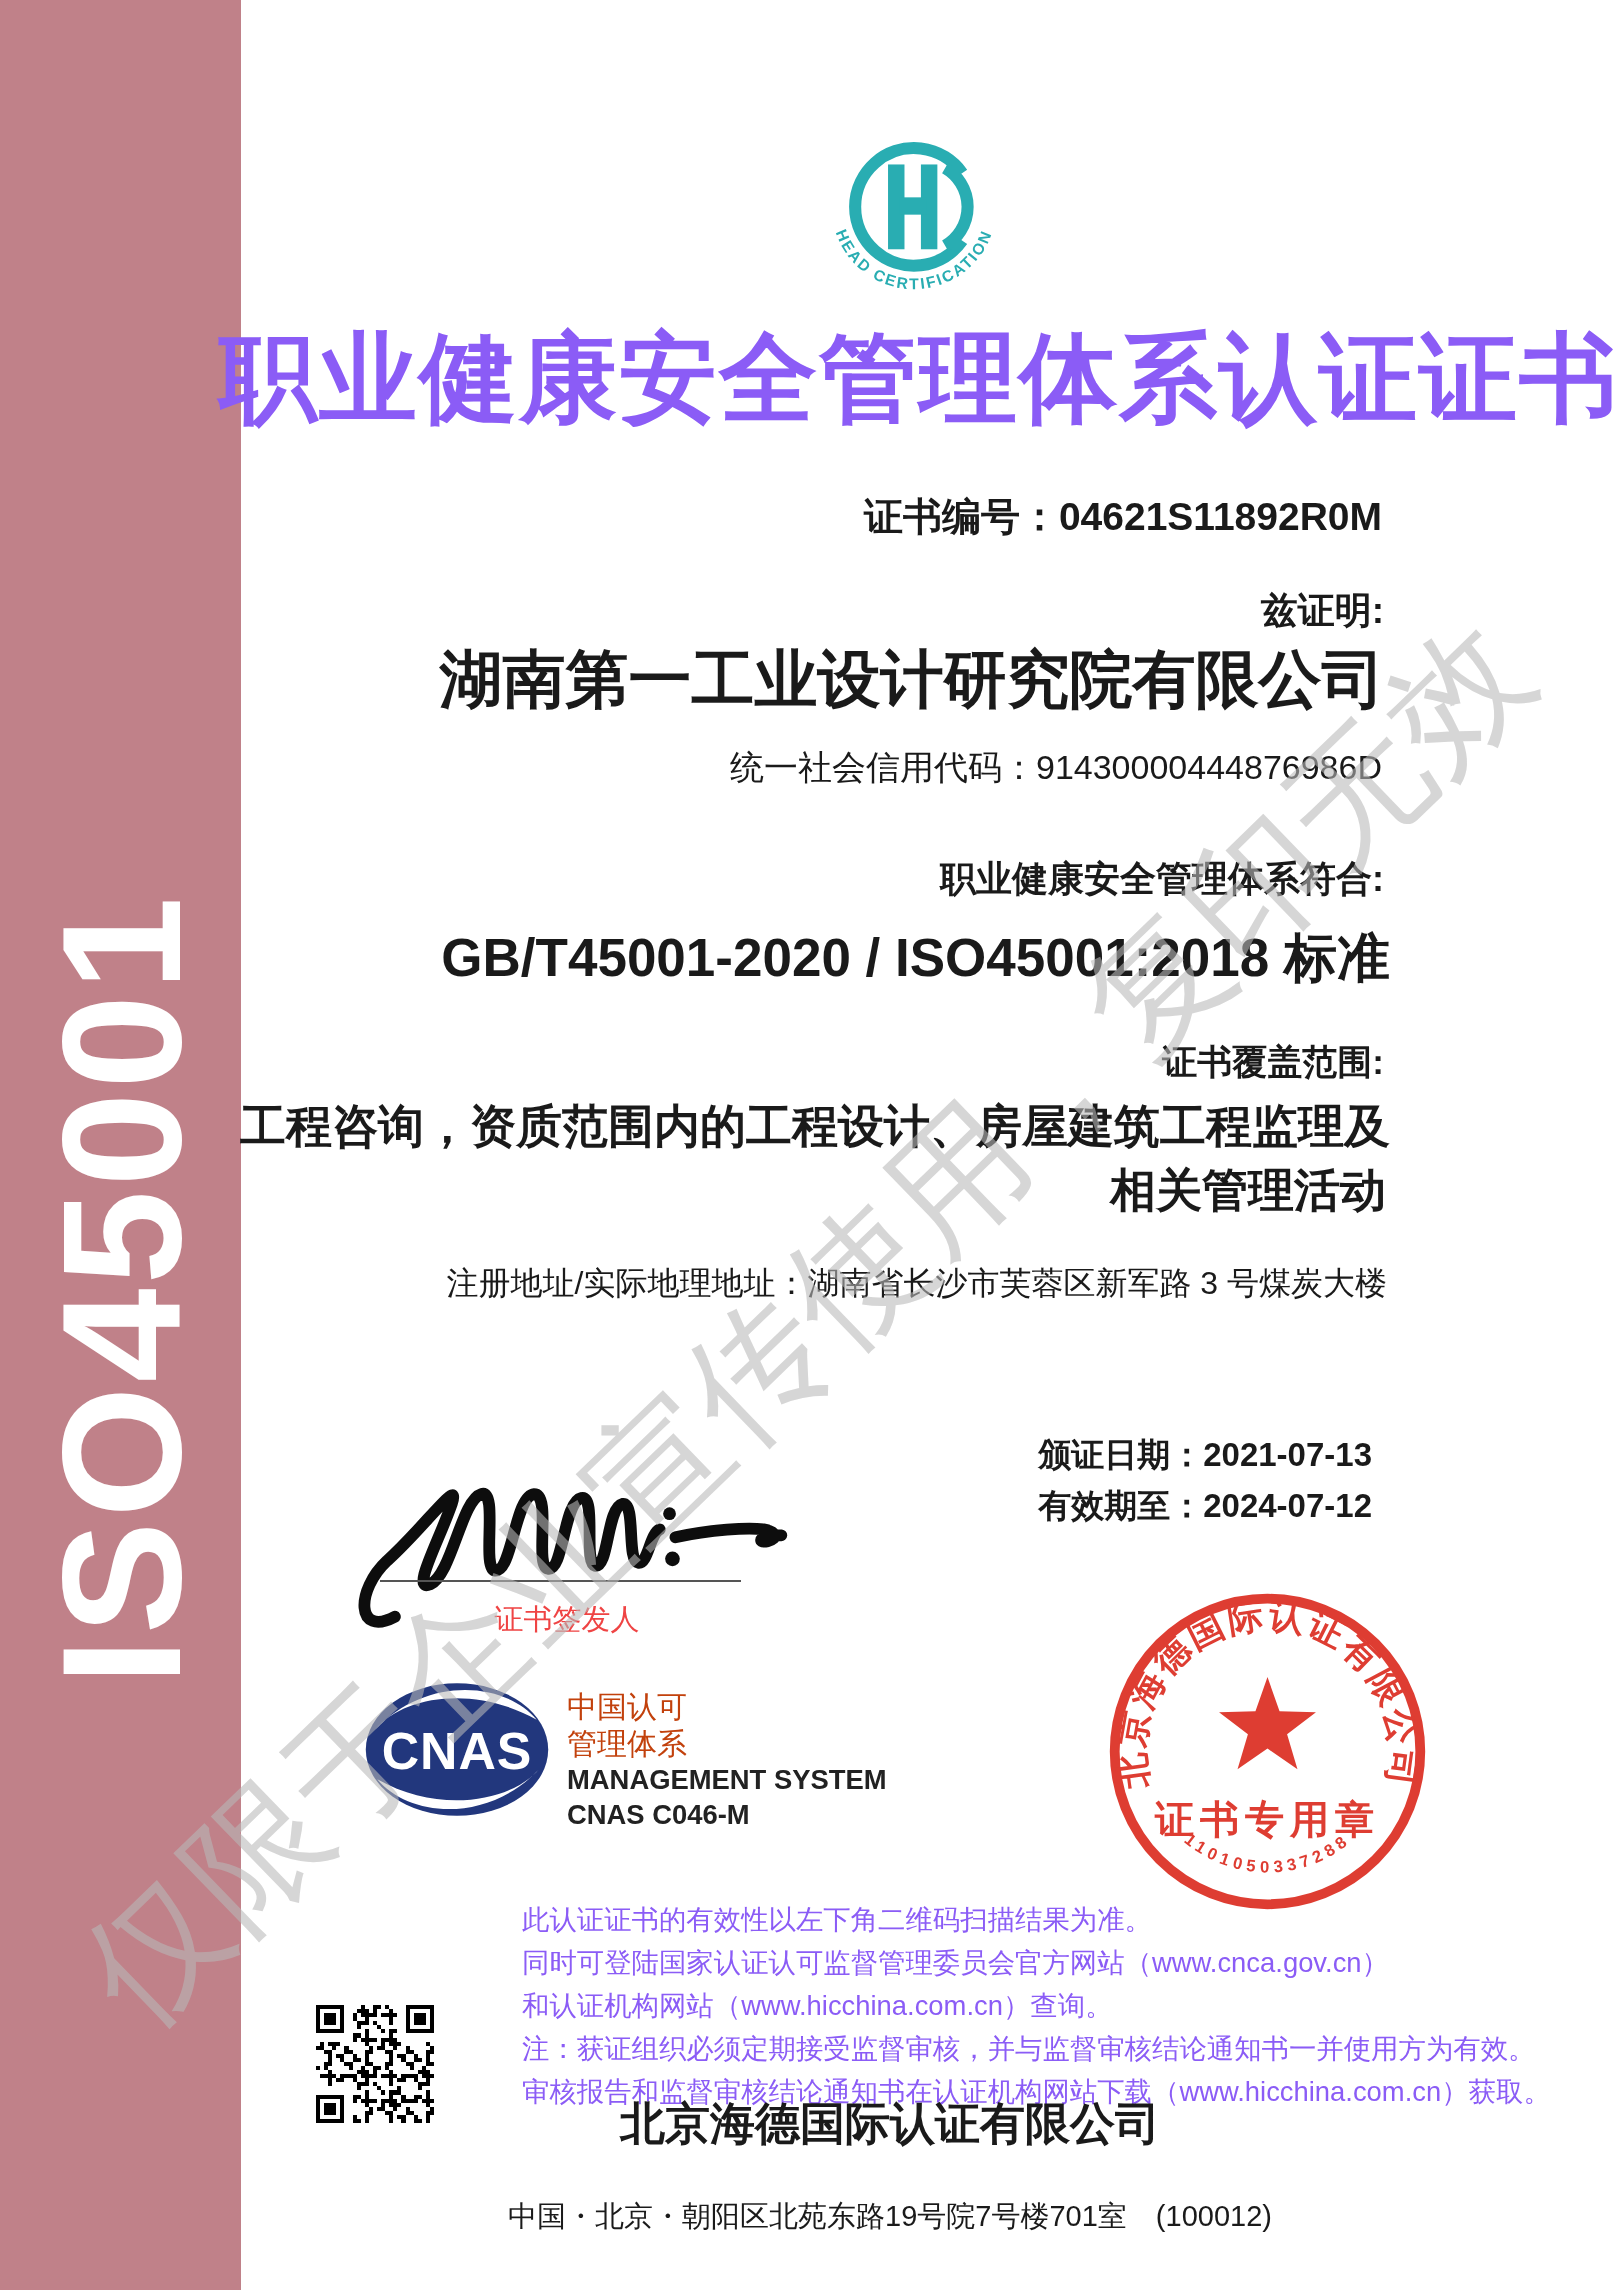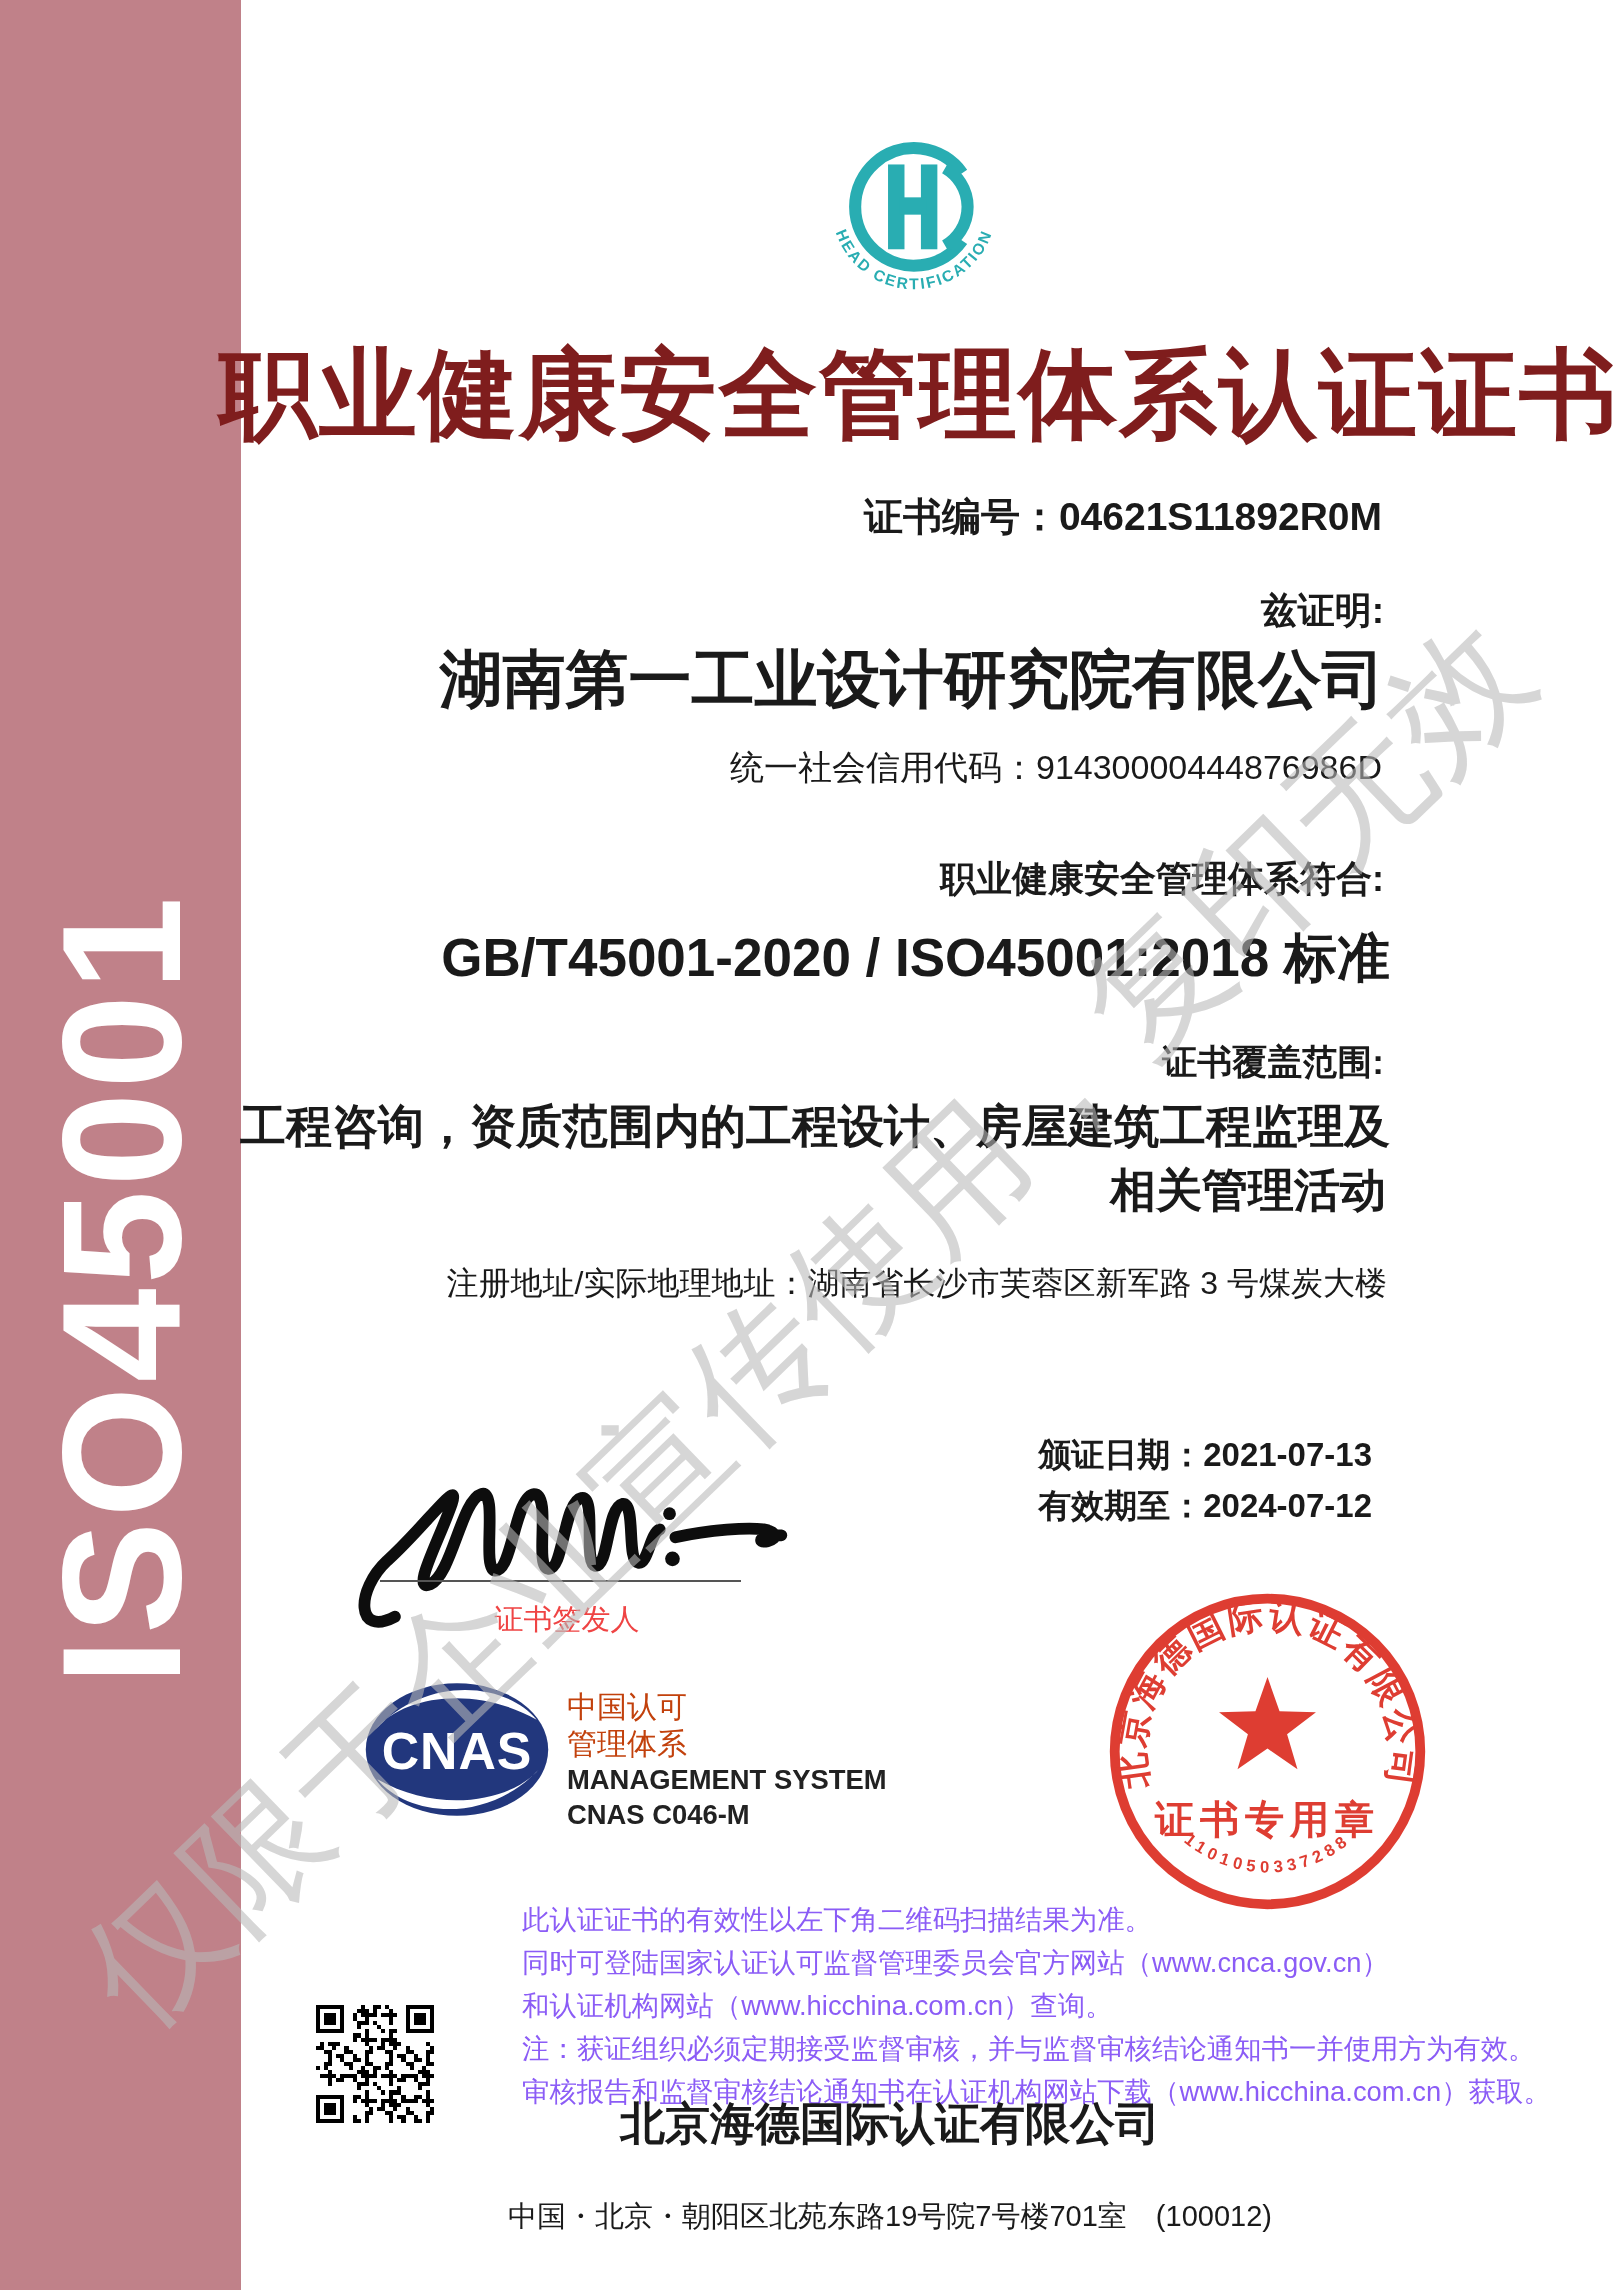--- a/index.html
+++ b/index.html
@@ -21,23 +21,23 @@
     left:121px;top:1289px;
     transform:translate(-50%,-50%) rotate(-90deg);
     white-space:nowrap;
     font-size:169px;font-weight:bold;letter-spacing:3.9px;
     color:#ffffff;z-index:2;
   }
   
   #hc-logo{left:757px;top:116px;width:314px;height:225px;z-index:2;}
   
   #title{
-    left:919px;top:330px;transform:translateX(-50%);
+    left:919px;top:314px;transform:translateX(-50%);
     white-space:nowrap;font-size:98px;font-weight:900;
-    letter-spacing:2px;color:#7f1d1d;z-index:2;
+    letter-spacing:2px;color:#8b5cf6;z-index:2;
   }
   .rline{white-space:nowrap;z-index:2;text-align:right;}
   #cert-no{right:239px;top:490px;font-size:39px;font-weight:bold;}
   #certify{right:237px;top:586px;font-size:37px;font-weight:bold;}
   #company{
     left:912px;top:637px;transform:translateX(-50%);
     white-space:nowrap;font-size:63px;font-weight:bold;z-index:2;
   }
   #credit{right:239px;top:745px;font-size:34px;}
   #system-label{right:237px;top:855px;font-size:36px;font-weight:bold;}

